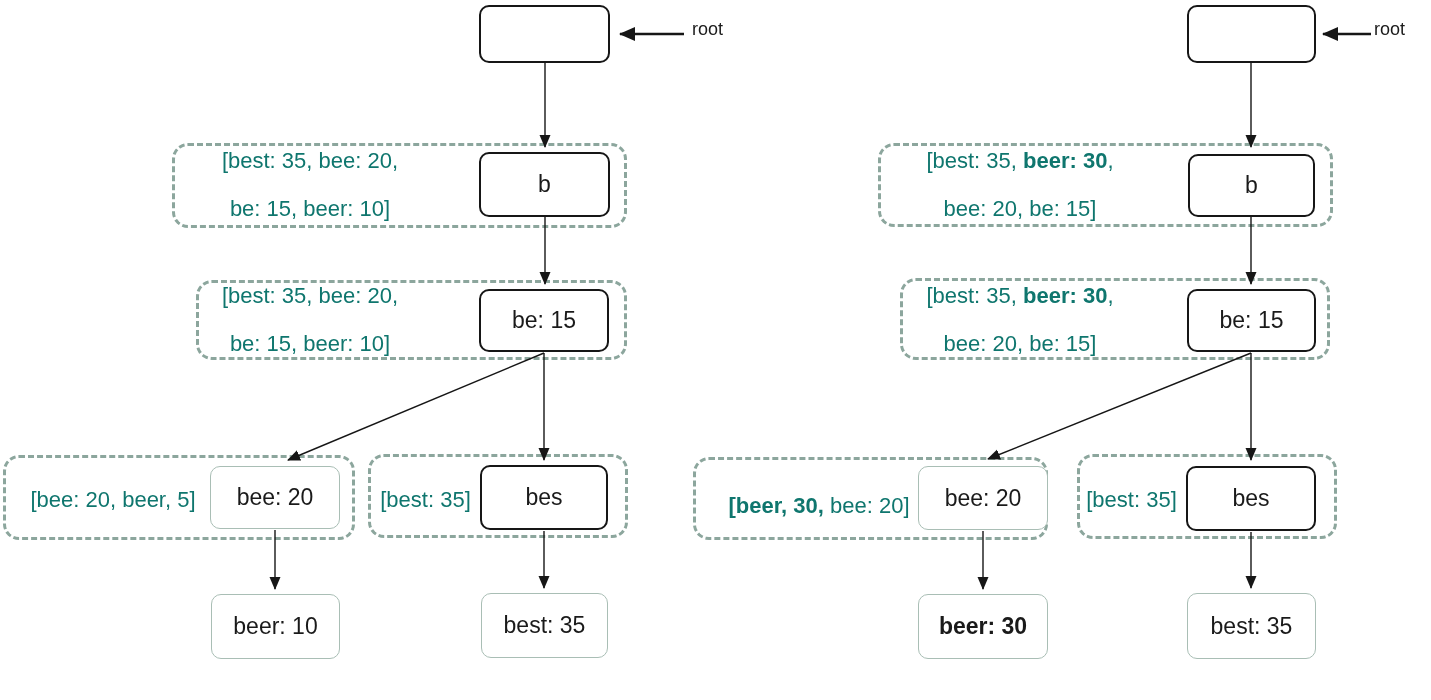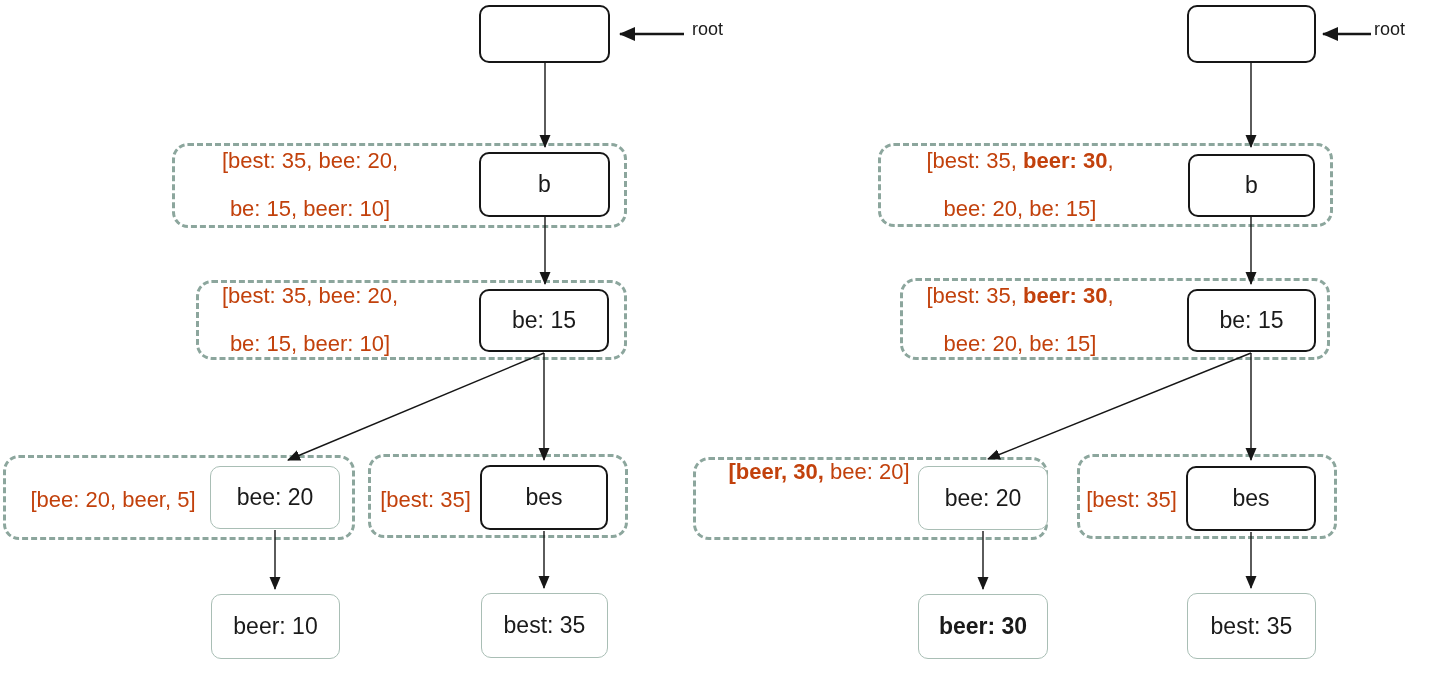--- a/index.html
+++ b/index.html
@@ -16,21 +16,21 @@
   .node.boldtxt { font-weight:bold; }
 
   .group {
     position:absolute; border:3px dashed #8ca69d; border-radius:16px;
     background:transparent; z-index:10;
   }
 
   .ann {
     position:absolute; display:flex; flex-direction:column; align-items:center;
     justify-content:center; text-align:left; font-size:22px; line-height:28px;
-    color:#c2410c; z-index:20; white-space:nowrap;gap:20px;
+    color:#0f766e; z-index:20; white-space:nowrap;gap:20px;
   }
   .b { font-weight:bold; }
 
   .rootlbl { position:absolute; font-size:18px; color:#1a1a1a; z-index:20; }
   .caption { position:absolute; font-size:26px; color:#111111; z-index:20; text-align:center; }
 
   svg.edges { position:absolute; left:0; top:0; width:1431px; height:700px; z-index:50; pointer-events:none; }
   svg.edges line { stroke:#161616; stroke-width:1.4; }
   svg.edges line.rootptr { stroke-width:2.3; }
 </style>
@@ -80,21 +80,21 @@
     <div class="group" style="left:1077px; top:454px; width:260px; height:85px;"></div>
 
     <div class="ann" style="left:890px; top:150px; width:260px; height:70px;">
       <div><span>[best: 35, </span><span class="b">beer: 30</span><span>,</span></div>
       <div>bee: 20, be: 15]</div>
     </div>
     <div class="ann" style="left:910px; top:288px; width:220px; height:64px;">
       <div><span>[best: 35, </span><span class="b">beer: 30</span><span>,</span></div>
       <div>bee: 20, be: 15]</div>
     </div>
-    <div class="ann" style="left:709px; top:442px; width:220px; height:60px;">
+    <div class="ann" style="left:709px; top:476px; width:220px; height:60px;">
       <div><span class="b">[beer, 30,</span><span> bee: 20]</span></div>
     </div>
     <div class="ann" style="left:1079px; top:470px; width:105px; height:60px;">
       <div>[best: 35]</div>
     </div>
 
     <div class="node" style="left:1187px; top:5px; width:129px; height:58px;"></div>
     <div class="node" style="left:1188px; top:154px; width:127px; height:63px;">b</div>
     <div class="node" style="left:1187px; top:289px; width:129px; height:63px;">be: 15</div>
     <div class="node leaf" style="left:918px; top:466px; width:130px; height:64px;">bee: 20</div>

